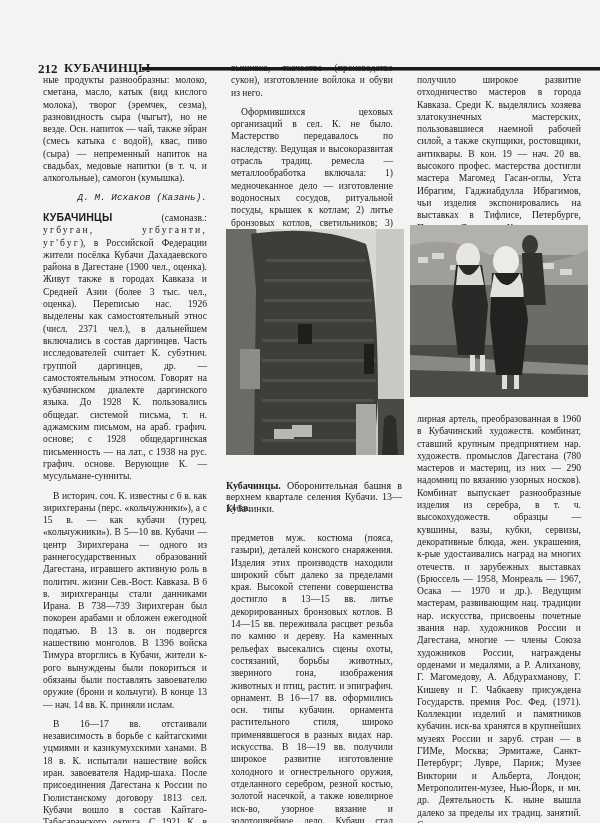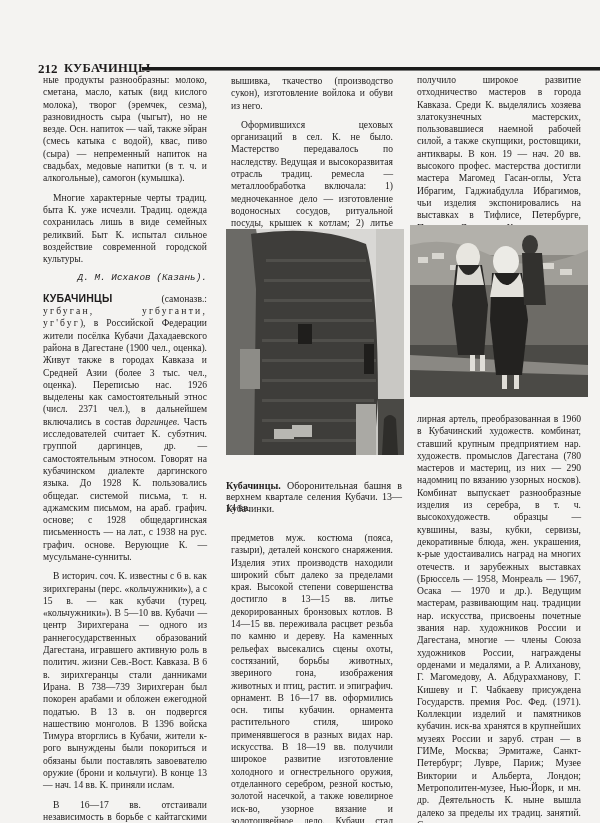--- a/index.html
+++ b/index.html
@@ -12,48 +12,47 @@
   .page-num { position:absolute; left:0; top:0; font-weight:bold; font-size:13px; font-family:"Liberation Serif",serif; }
   .running-title { position:absolute; left:26px; top:0; font-weight:bold; font-size:12.5px; letter-spacing:0.3px; }
   .rule { position:absolute; left:104px; right:0; top:6px; height:3px; background:#1b1b1b; border-bottom:1px solid #777; }
   .col {
     position:absolute; font-size:9.6px; line-height:12.3px; text-align:justify;
     hyphens:manual;
   }
   .col p { margin:7px; text-indent:10px; }
   .col p.noind { text-indent:0; }
   .col1 { left:36px; top:67px; width:178px; }
-  .col2t { left:224px; top:68px; width:176px; }
+  .col2t { left:224px; top:55px; width:176px; }
   .col3t { left:410px; top:67px; width:178px; }
   .col2b { left:224px; top:525px; width:176px; }
   .col3b { left:410px; top:406px; width:178px; }
   .author { text-align:right; font-style:italic; font-size:9.4px; margin-top:2px !important; text-indent:0 !important;font-family:Liberation Mono, monospace; }
   .entry-head { font-family:"Liberation Sans",sans-serif; font-weight:bold; font-size:10.5px; letter-spacing:0.2px; }
   .spaced { letter-spacing:2.2px; }
-  .ital { font-style:italic; }
+  .ital { }
   .photo { position:absolute; overflow:hidden; }
   .photo-tower { left:226px; top:229px; width:178px; height:226px; background:#d7d6d3; }
   .photo-women { left:410px; top:225px; width:178px; height:172px; background:#8e8c86; }
   .caption { position:absolute; font-size:10px; line-height:11px; text-align:justify; }
   .caption-1 { left:226px; top:480px; width:176px; }
   .caption-2 { left:226px; top:503px; width:176px; }
   .caption b { font-weight:bold; }
 </style>
 </head>
 <body>
 
 <div class="header">
   <span class="page-num">212</span>
   <span class="running-title">КУБАЧИНЦЫ</span>
   <div class="rule"></div>
 </div>
 
 <div class="col col1">
   <p class="noind">ные продукты разнообразны: молоко, сметана, масло, катык (вид кислого молока), творог (эремчек, сезма), разновидность сыра (чыгыт), но не везде. Осн. напиток — чай, также эйран (смесь катыка с водой), квас, пиво (сыра) — непременный напиток на свадьбах, медовые напитки (в т. ч. и алкогольные), самогон (кумышка).</p>
-  <p>Многие характерные черты традиц. быта К. уже исчезли. Традиц. одежда сохранилась лишь в виде семейных реликвий. Быт К. испытал сильное воздействие современной городской культуры.</p>
   <p class="author">Д. М. Исхаков (Казань).</p>
   <p class="noind"><span class="entry-head">КУБАЧИНЦЫ</span><span> (самоназв.: </span><span class="spaced">угбуган, угбуганти, уг'буг</span><span>), в Российской Федерации жители посёлка Кубачи Дахадаевского района в Дагестане (1900 чел., оценка). Живут также в городах Кавказа и Средней Азии (более 3 тыс. чел., оценка). Переписью нас. 1926 выделены как самостоятельный этнос (числ. 2371 чел.), в дальнейшем включались в состав </span><span class="ital">даргинцев</span><span>. Часть исследователей считает К. субэтнич. группой даргинцев, др. — самостоятельным этносом. Говорят на кубачинском диалекте даргинского языка. До 1928 К. пользовались общедаг. системой письма, т. н. аджамским письмом, на араб. графич. основе; с 1928 общедаргинская письменность — на лат., с 1938 на рус. графич. основе. Верующие К. — мусульмане-сунниты.</span></p>
   <p>В историч. соч. К. известны с 6 в. как зирихгераны (перс. «кольчужники»), а с 15 в. — как кубачи (турец. «кольчужники»). В 5—10 вв. Кубачи — центр Зирихгерана — одного из раннегосударственных образований Дагестана, игравшего активную роль в политич. жизни Сев.-Вост. Кавказа. В 6 в. зирихгеранцы стали данниками Ирана. В 738—739 Зирихгеран был покорен арабами и обложен ежегодной податью. В 13 в. он подвергся нашествию монголов. В 1396 войска Тимура вторглись в Кубачи, жители к-рого вынуждены были покориться и обязаны были поставлять завоевателю оружие (брони и кольчуги). В конце 13 — нач. 14 вв. К. приняли ислам.</p>
   <p>В 16—17 вв. отстаивали независимость в борьбе с кайтагскими уцмиями и казикумухскими ханами. В 18 в. К. испытали нашествие войск иран. завоевателя Надир-шаха. После присоединения Дагестана к России по Гюлистанскому договору 1813 сел. Кубачи вошло в состав Кайтаго-Табасаранского округа. С 1921 К. в составе Дагестанской АССР (в 1991 провозглашена Респ. Дагестан).</p>
 
 </div>
 
 <div class="col col2t">
   <p class="noind">вышивка, ткачество (производство сукон), изготовление войлока и обуви из него.</p>
   <p>Оформившихся цеховых организаций в сел. К. не было. Мастерство передавалось по наследству. Ведущая и высокоразвитая отрасль традиц. ремесла — металлообработка включала: 1) медночеканное дело — изготовление водоносных сосудов, ритуальной посуды, крышек к котлам; 2) литье бронзовых котлов, светильников; 3) изготовление художественно отделанного холодного и огнестрельного оружия; 4) изготовление разнообразных жен. украшений,</p>

